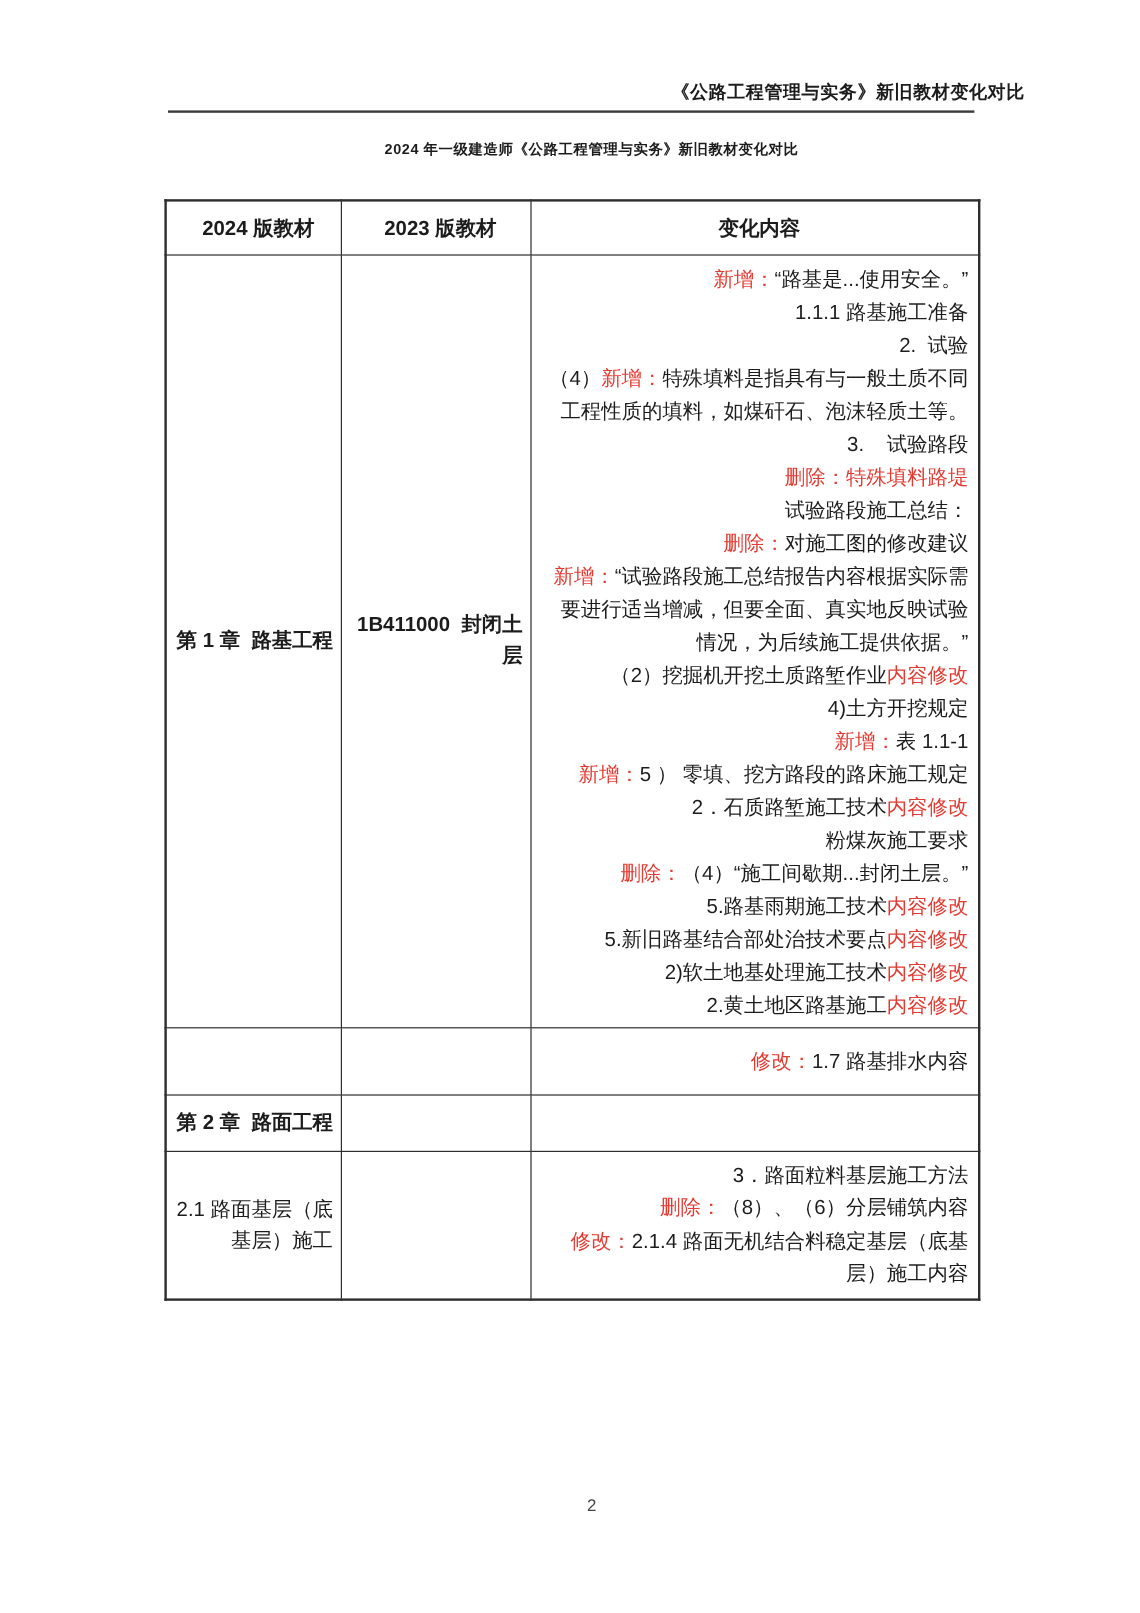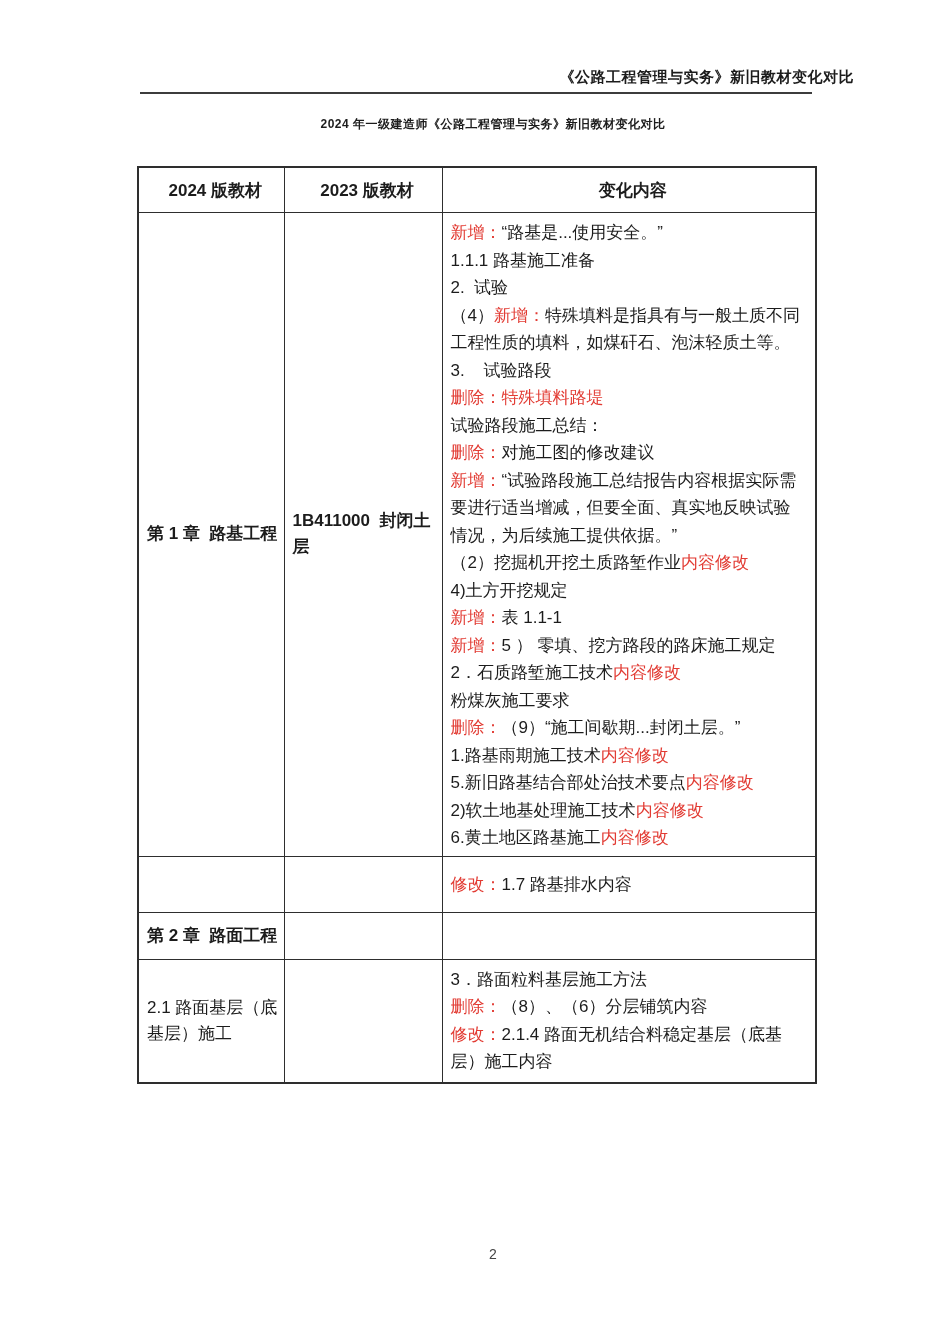--- a/index.html
+++ b/index.html
@@ -35,20 +35,21 @@
     position:absolute;left:137px;top:166px;
     width:678px;table-layout:fixed;
     border-collapse:collapse;border:2px solid var(--border);
   }
   col.c1{width:146px;} col.c2{width:158px;} col.c3{width:374px;}
   th,td{
     border:1.5px solid var(--border);
     font-size:17px;
     vertical-align:top;
     padding:0;
+    text-align:right;
   }
   th{
     height:44px;text-align:center;font-weight:bold;
     padding-left:8px;vertical-align:middle;
   }
   td.c1,td.c2{
     vertical-align:middle;padding:4px 6px 4px 8px;
     line-height:26px;white-space:pre-wrap;
   }
   td.bold{font-weight:bold;}
@@ -100,25 +101,25 @@
             <div class="line"><span class="seg-red">删除：特殊填料路堤</span></div>
             <div class="line"><span>试验路段施工总结：</span></div>
             <div class="line"><span class="seg-red">删除：</span><span>对施工图的修改建议</span></div>
             <div class="line"><span class="seg-red">新增：</span><span>“试验路段施工总结报告内容根据实际需要进行适当增减，但要全面、真实地反映试验情况，为后续施工提供依据。”</span></div>
             <div class="line"><span>（2）挖掘机开挖土质路堑作业</span><span class="seg-red">内容修改</span></div>
             <div class="line"><span>4)土方开挖规定</span></div>
             <div class="line"><span class="seg-red">新增：</span><span>表 1.1-1</span></div>
             <div class="line"><span class="seg-red">新增：</span><span>5 ） 零填、挖方路段的路床施工规定</span></div>
             <div class="line"><span>2．石质路堑施工技术</span><span class="seg-red">内容修改</span></div>
             <div class="line"><span>粉煤灰施工要求</span></div>
-            <div class="line"><span class="seg-red">删除：</span><span>（9）“施工间歇期...封闭土层。”</span></div>
-            <div class="line"><span>1.路基雨期施工技术</span><span class="seg-red">内容修改</span></div>
+            <div class="line"><span class="seg-red">删除：</span><span>（4）“施工间歇期...封闭土层。”</span></div>
+            <div class="line"><span>5.路基雨期施工技术</span><span class="seg-red">内容修改</span></div>
             <div class="line"><span>5.新旧路基结合部处治技术要点</span><span class="seg-red">内容修改</span></div>
             <div class="line"><span>2)软土地基处理施工技术</span><span class="seg-red">内容修改</span></div>
-            <div class="line"><span>6.黄土地区路基施工</span><span class="seg-red">内容修改</span></div>
+            <div class="line"><span>2.黄土地区路基施工</span><span class="seg-red">内容修改</span></div>
           </td>
         </tr>
         <tr style="height: 56px;">
           <td class="c1"></td>
           <td class="c2"></td>
           <td class="c3 vmid">
             <div class="line"><span class="seg-red">修改：</span><span>1.7 路基排水内容</span></div>
           </td>
         </tr>
         <tr style="height: 47px;">

